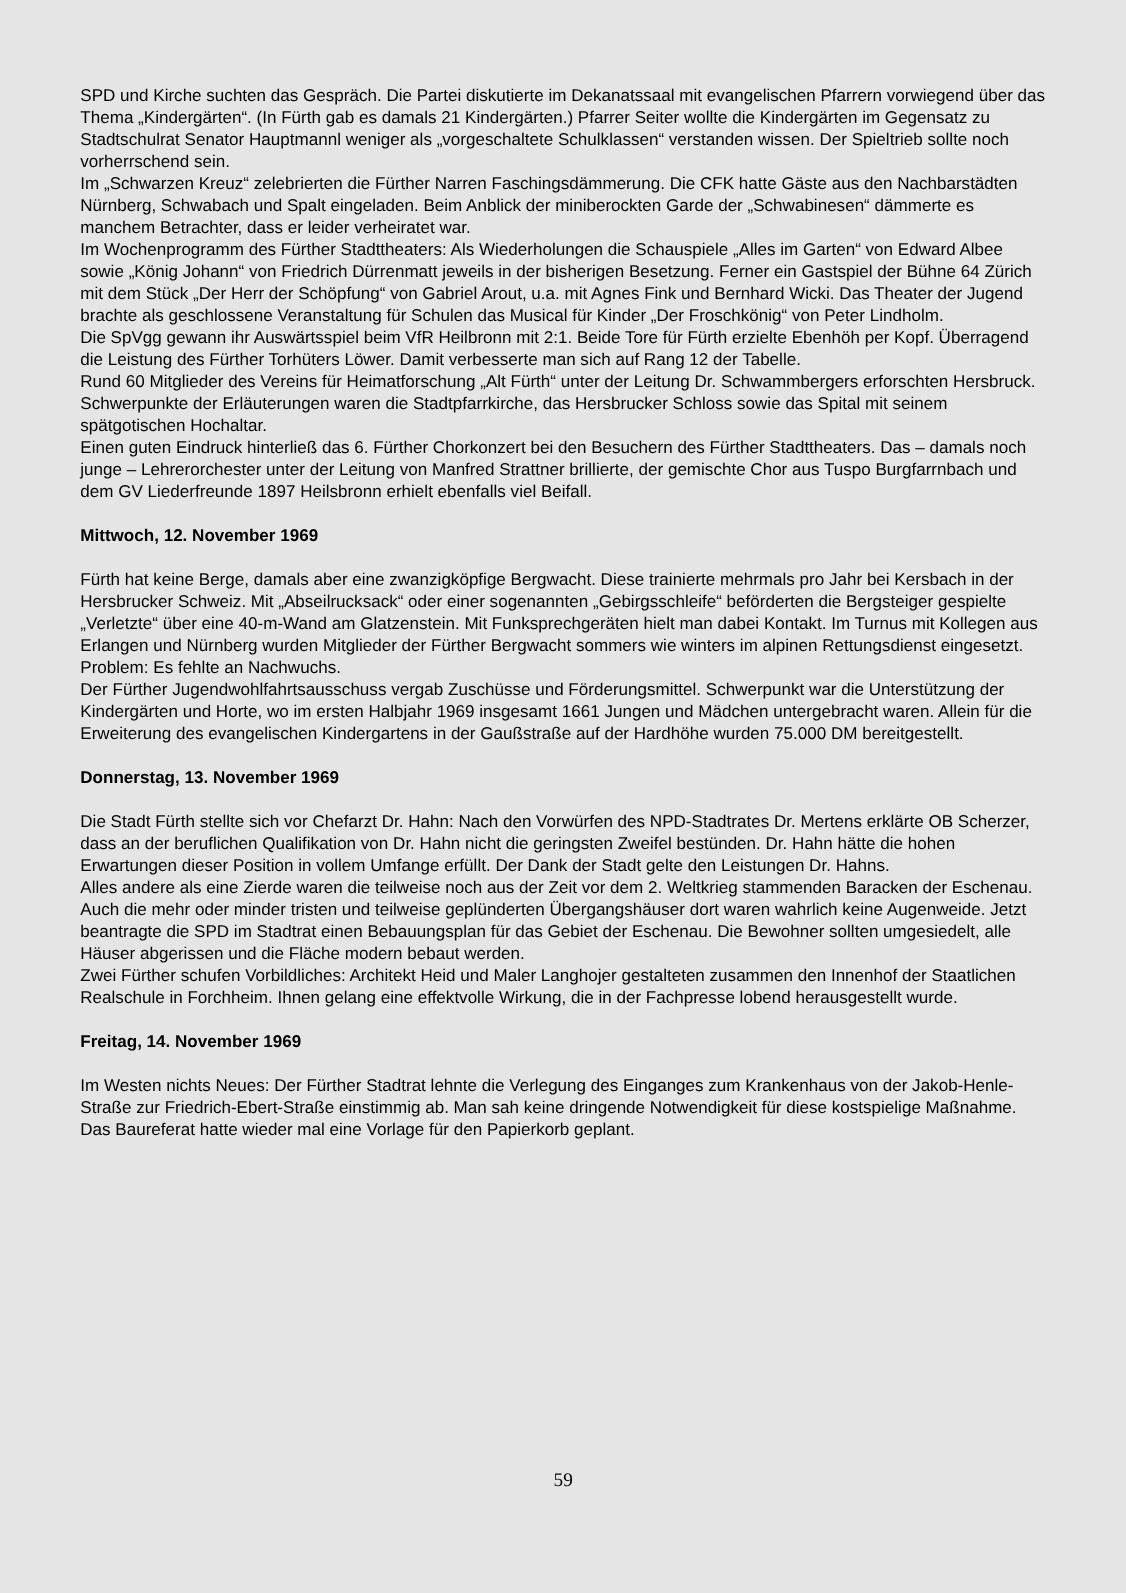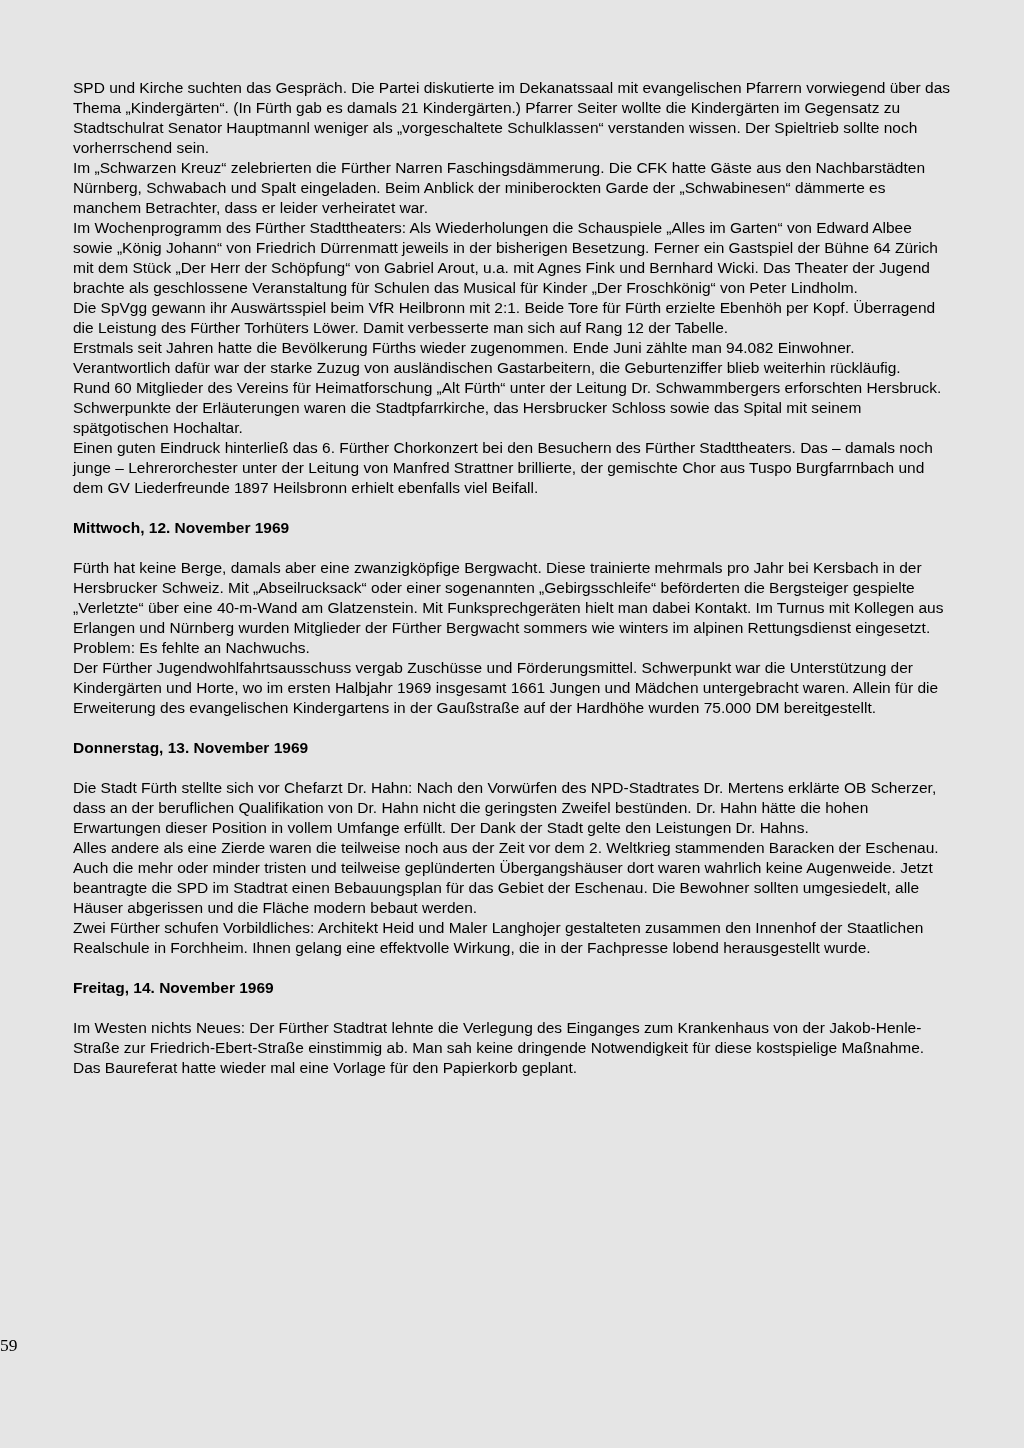--- a/index.html
+++ b/index.html
@@ -37,20 +37,21 @@
     padding: 0;
   }
   .day-section {
     margin: 0;
   }
   .page-footer {
     position: absolute;
     top: 1334px;
     left: 0;
     width: 1024px;
+    text-align: center;
     font-family: "Liberation Serif", serif;
     font-size: 17.5px;
     line-height: 22px;
     color: #000000;
   }
 </style>
 </head>
 <body>
 
 <div class="page">
@@ -58,21 +59,20 @@
   <main class="text-block">
 
     <section class="day-section">
       <p class="body-p">SPD und Kirche suchten das Gespräch. Die Partei diskutierte im Dekanatssaal mit evangelischen Pfarrern vorwiegend über das Thema „Kindergärten“. (In Fürth gab es damals 21 Kindergärten.) Pfarrer Seiter wollte die Kindergärten im Gegensatz zu Stadtschulrat Senator Hauptmannl weniger als „vorgeschaltete Schulklassen“ verstanden wissen. Der Spieltrieb sollte noch vorherrschend sein.</p>
       <p class="body-p">Im „Schwarzen Kreuz“ zelebrierten die Fürther Narren Faschingsdämmerung. Die CFK hatte Gäste aus den Nachbarstädten Nürnberg, Schwabach und Spalt eingeladen. Beim Anblick der miniberockten Garde der „Schwabinesen“ dämmerte es manchem Betrachter, dass er leider verheiratet war.</p>
       <p class="body-p">Im Wochenprogramm des Fürther Stadttheaters: Als Wiederholungen die Schauspiele „Alles im Garten“ von Edward Albee sowie „König Johann“ von Friedrich Dürrenmatt jeweils in der bisherigen Besetzung. Ferner ein Gastspiel der Bühne 64 Zürich mit dem Stück „Der Herr der Schöpfung“ von Gabriel Arout, u.a. mit Agnes Fink und Bernhard Wicki. Das Theater der Jugend brachte als geschlossene Veranstaltung für Schulen das Musical für Kinder „Der Froschkönig“ von Peter Lindholm.</p>
       <p class="body-p">Die SpVgg gewann ihr Auswärtsspiel beim VfR Heilbronn mit 2:1. Beide Tore für Fürth erzielte Ebenhöh per Kopf. Überragend die Leistung des Fürther Torhüters Löwer. Damit verbesserte man sich auf Rang 12 der Tabelle.</p>
     </section>
 
     <section class="day-section">
-      <p class="body-p">Erstmals seit Jahren hatte die Bevölkerung Fürths wieder zugenommen. Ende Juni zählte man 94.082 Einwohner. Verantwortlich dafür war der starke Zuzug von ausländischen Gastarbeitern, die Geburtenziffer blieb weiterhin rückläufig.</p>
       <p class="body-p">Rund 60 Mitglieder des Vereins für Heimatforschung „Alt Fürth“ unter der Leitung Dr. Schwammbergers erforschten Hersbruck. Schwerpunkte der Erläuterungen waren die Stadtpfarrkirche, das Hersbrucker Schloss sowie das Spital mit seinem spätgotischen Hochaltar.</p>
       <p class="body-p">Einen guten Eindruck hinterließ das 6. Fürther Chorkonzert bei den Besuchern des Fürther Stadttheaters. Das – damals noch junge – Lehrerorchester unter der Leitung von Manfred Strattner brillierte, der gemischte Chor aus Tuspo Burgfarrnbach und dem GV Liederfreunde 1897 Heilsbronn erhielt ebenfalls viel Beifall.</p>
     </section>
 
     <section class="day-section">
       <h2 class="day-heading">Mittwoch, 12. November 1969</h2>
       <p class="body-p">Fürth hat keine Berge, damals aber eine zwanzigköpfige Bergwacht. Diese trainierte mehrmals pro Jahr bei Kersbach in der Hersbrucker Schweiz. Mit „Abseilrucksack“ oder einer sogenannten „Gebirgsschleife“ beförderten die Bergsteiger gespielte „Verletzte“ über eine 40-m-Wand am Glatzenstein. Mit Funksprechgeräten hielt man dabei Kontakt. Im Turnus mit Kollegen aus Erlangen und Nürnberg wurden Mitglieder der Fürther Bergwacht sommers wie winters im alpinen Rettungsdienst eingesetzt. Problem: Es fehlte an Nachwuchs.</p>
       <p class="body-p">Der Fürther Jugendwohlfahrtsausschuss vergab Zuschüsse und Förderungsmittel. Schwerpunkt war die Unterstützung der Kindergärten und Horte, wo im ersten Halbjahr 1969 insgesamt 1661 Jungen und Mädchen untergebracht waren. Allein für die Erweiterung des evangelischen Kindergartens in der Gaußstraße auf der Hardhöhe wurden 75.000 DM bereitgestellt.</p>
     </section>
 

